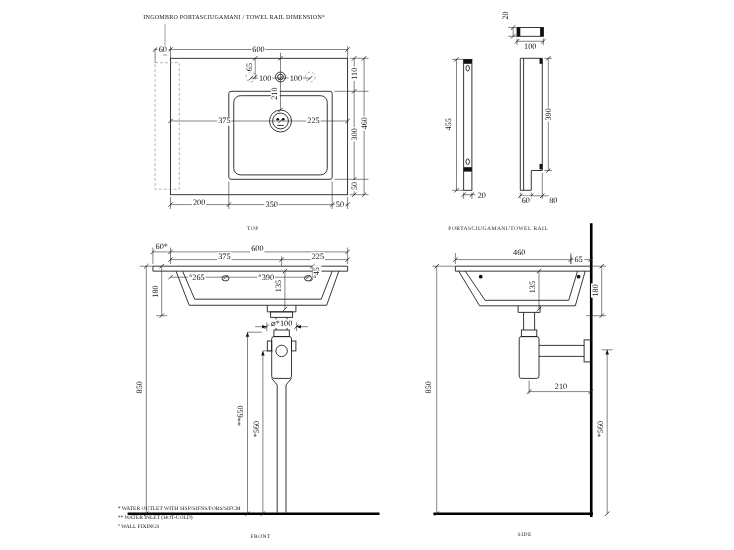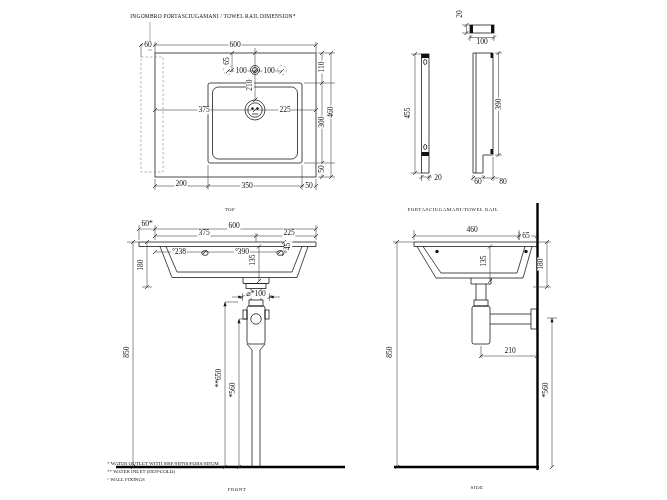--- a/index.html
+++ b/index.html
@@ -229,21 +229,21 @@
   <span class="lbl" style="left:482px;top:42px">100</span>
   <span class="lbl rot" style="left:499px;top:104px">390</span>
   <span class="lbl" style="left:478px;top:182px">60</span>
   <span class="lbl" style="left:503px;top:182px">80</span>
   <span class="lbl cap" style="left:453px;top:209px">PORTASCIUGAMANI/TOWEL RAIL</span>
 
   <span class="lbl" style="left:147px;top:224px">60*</span>
   <span class="lbl" style="left:234px;top:226px">600</span>
   <span class="lbl" style="left:204px;top:233px">375</span>
   <span class="lbl" style="left:289px;top:233px">225</span>
-  <span class="lbl" style="left:179px;top:252px">°238</span>
+  <span class="lbl" style="left:179px;top:252px">°265</span>
   <span class="lbl" style="left:242px;top:252px">°390</span>
   <span class="lbl rot" style="left:253px;top:260px">135</span>
   <span class="lbl rot" style="left:288px;top:248px">°45</span>
   <span class="lbl rot" style="left:141px;top:265px">180</span>
   <span class="lbl rot" style="left:127px;top:352px">850</span>
   <span class="lbl" style="left:256px;top:294px">⌀*100</span>
   <span class="lbl rot" style="left:219px;top:378px">**650</span>
   <span class="lbl rot" style="left:233px;top:390px">*560</span>
   <span class="lbl cap" style="left:237px;top:489px">FRONT</span>
 

